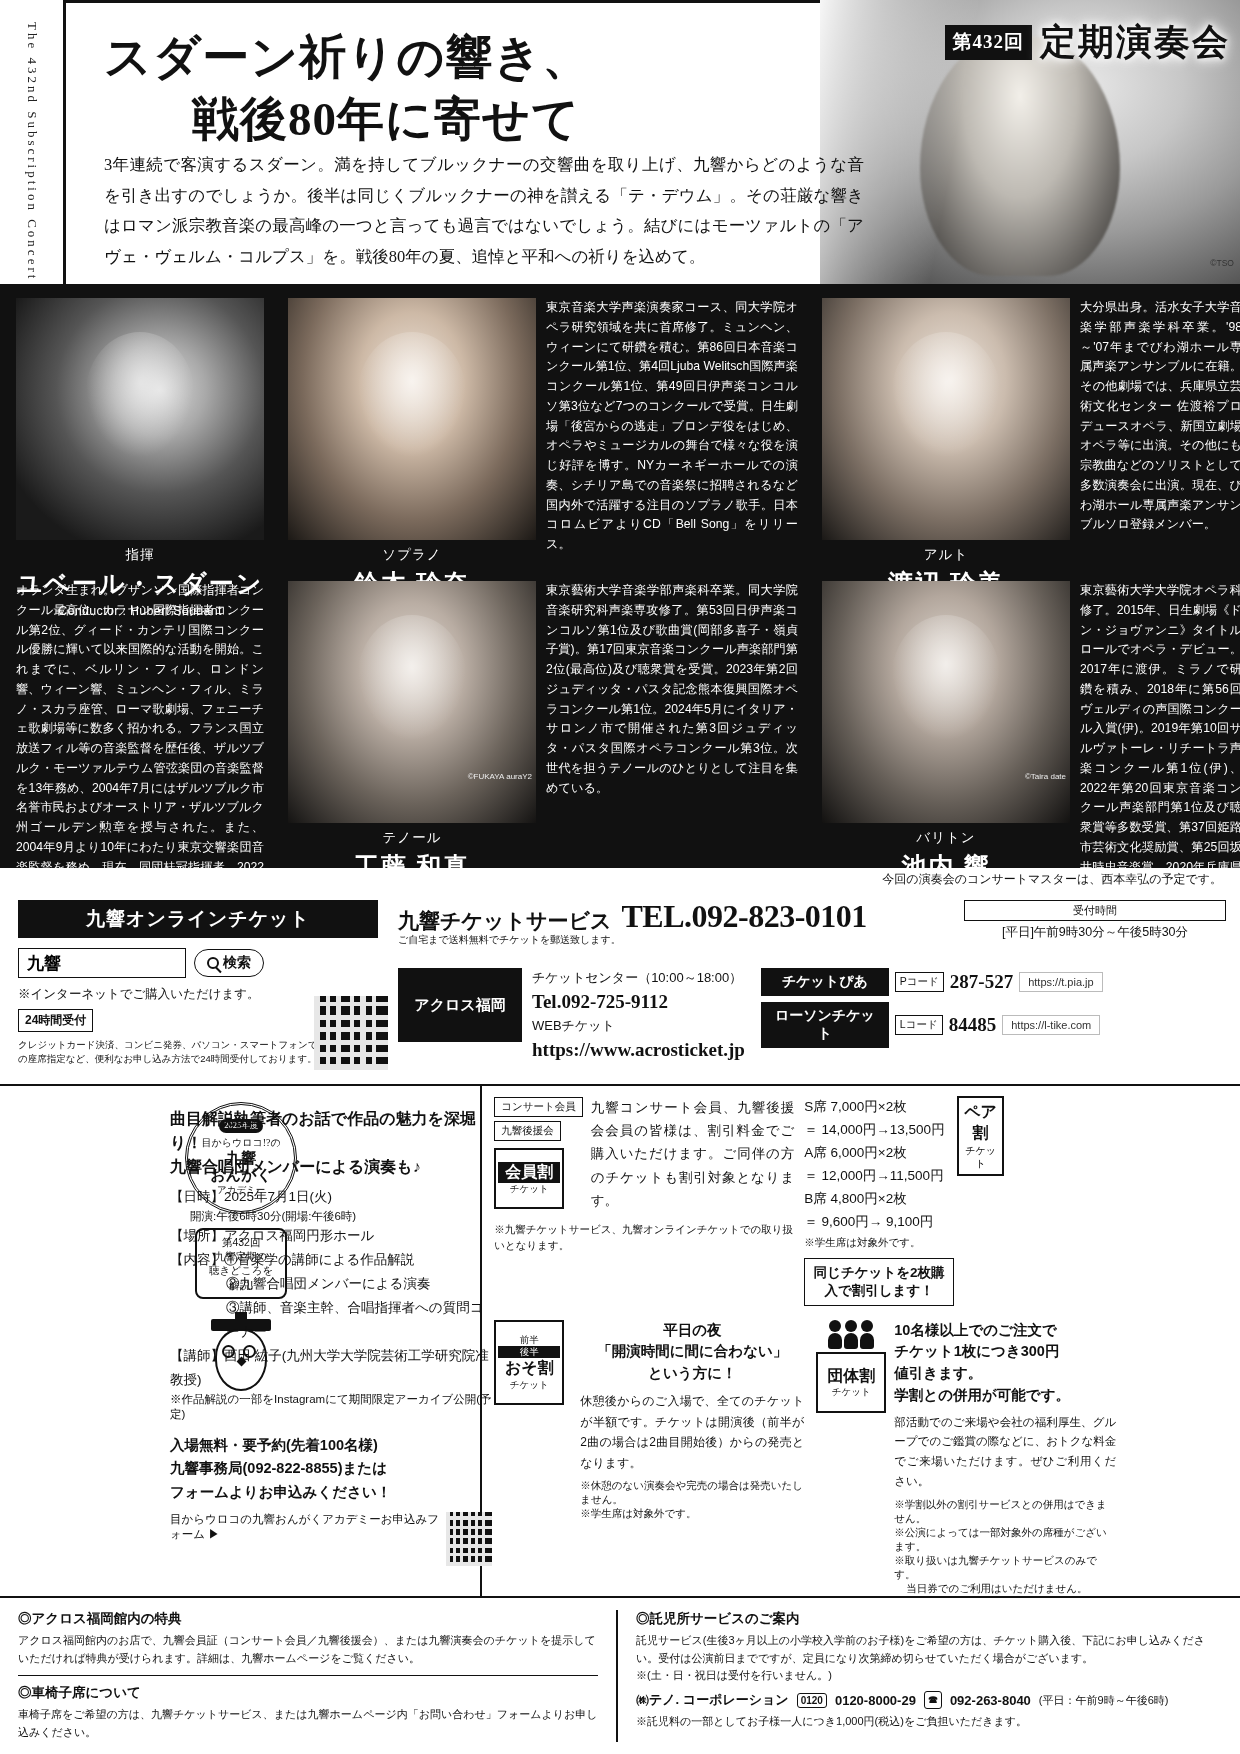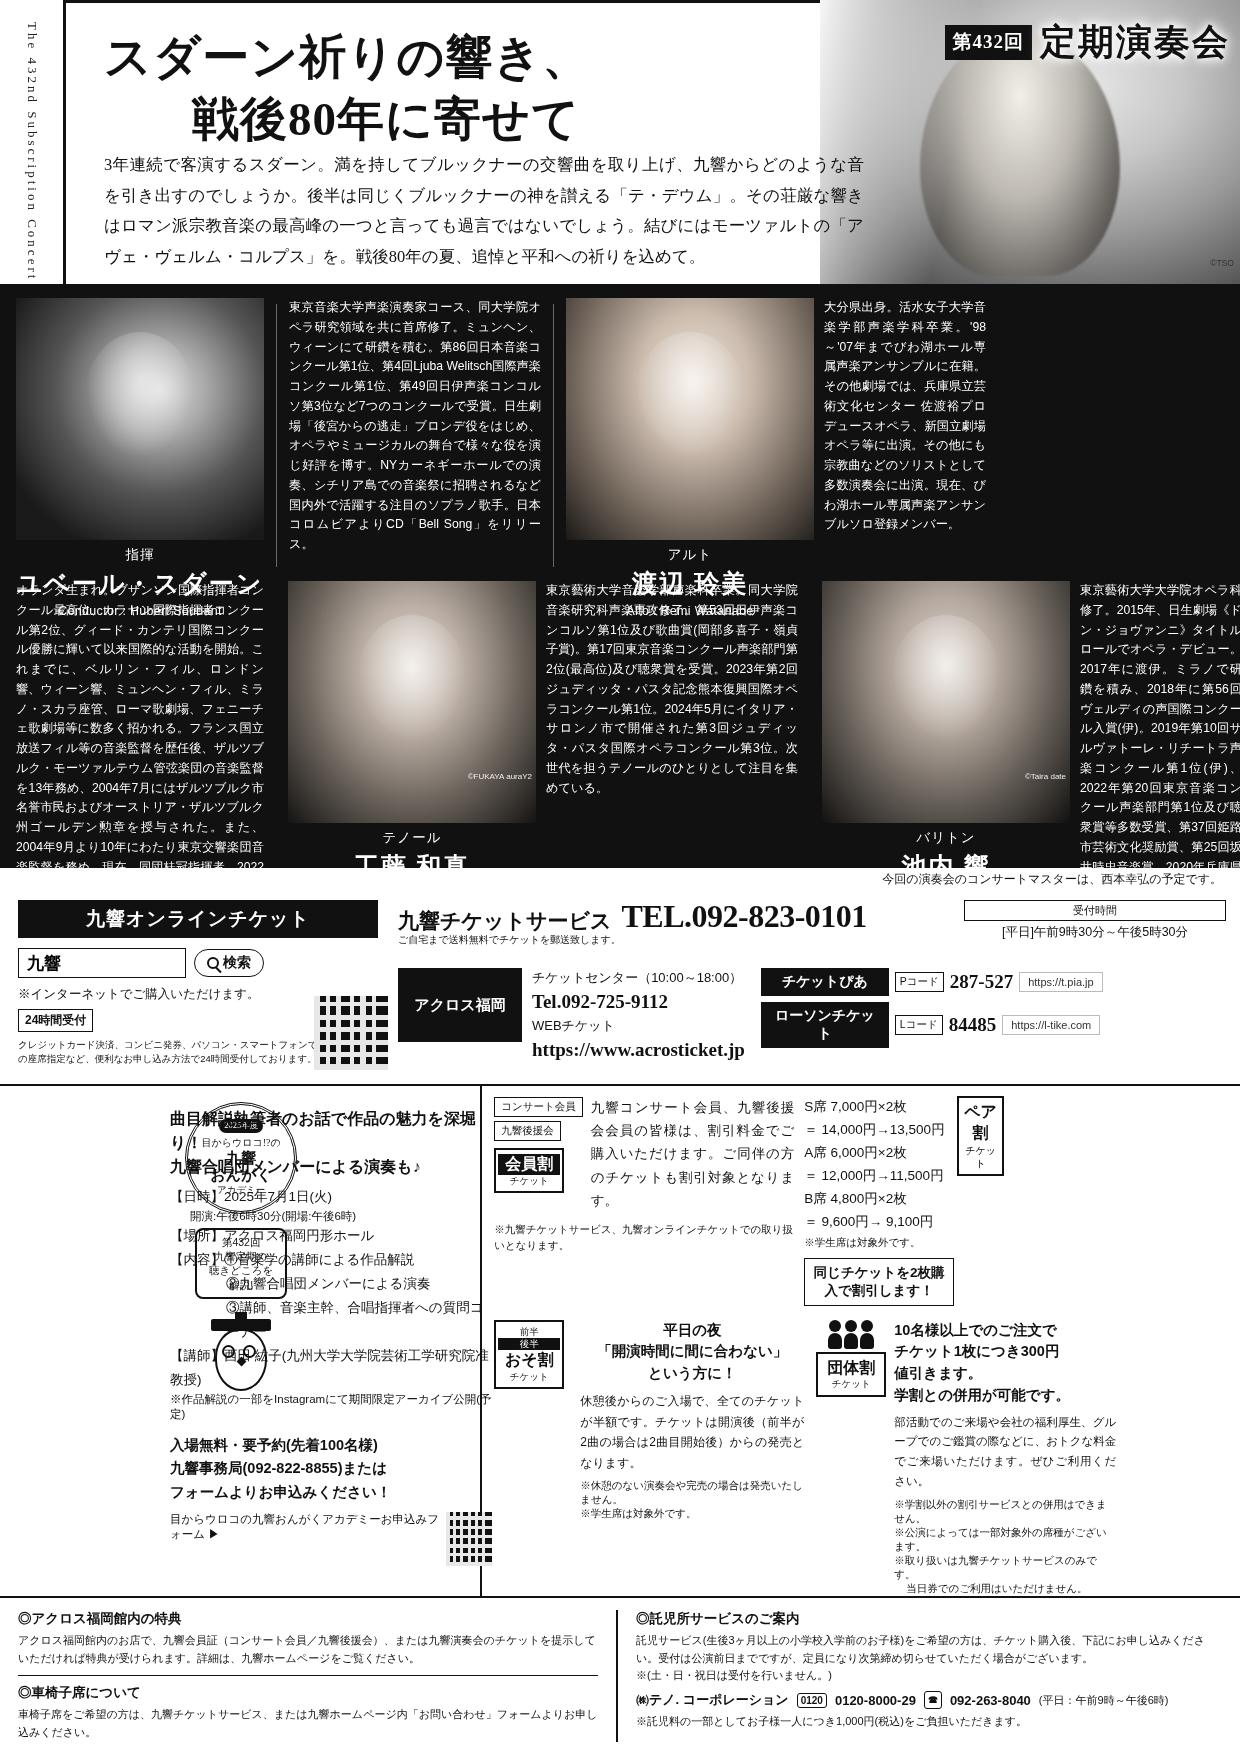--- a/index.html
+++ b/index.html
@@ -219,21 +219,21 @@
   .acad-sub{ font-size:11.5px; margin-left:20px; }
   .acad-indent{ margin-left:22px; }
   .apply-box{ position:absolute; left:170px; bottom:30px; width:322px; }
   .apply-box .t{ font-size:14.5px; font-weight:bold; line-height:1.6; }
   .apply-line{ font-size:11.5px; margin-top:8px; display:flex; align-items:flex-start; gap:6px;}
 
   .grid2{ display:flex; gap:10px; }
   .member-col{ width:300px; }
   .badge-sm{ border:1.5px solid #111; font-size:10.5px; padding:2px 6px; display:inline-block; margin-bottom:3px;}
   .stamp{
-    width:70px; border:2px solid #111; text-align:center; padding:4px 2px; font-size:9.5px; line-height:1.3;
+    width:70px; border:2px solid #111; text-align:center; padding:12px 2px; font-size:9.5px; line-height:1.3;
   }
   .stamp .big{ font-size:16px; font-weight:bold; display:block; }
   .stamp.dark .big{ background:#111; color:#fff; }
   .mem-text{ font-size:13.5px; line-height:1.72; text-align:justify; }
   .mem-fine{ font-size:10.5px; line-height:1.5; margin-top:10px; }
   .price-col{ width:200px; }
   .price-line{ font-size:13.5px; line-height:1.7; }
   .pairbox{
     width:74px; border:2px solid #111; text-align:center; font-size:10px; padding:4px 2px; line-height:1.3;
   }
@@ -300,20 +300,30 @@
           <div class="role">指揮</div>
           <div class="jp">ユベール・スダーン</div>
           <div class="en">Conductor : Hubert Soudant</div>
         </div>
       </div>
     </div>
 
     <div class="vdiv"></div>
 
     <div class="acell">
+      <div>
+        <div class="aphoto sop">
+            <div class="face"></div>
+          </div>
+        <div class="acaption">
+          <div class="role">ソプラノ</div>
+          <div class="jp">鈴木 玲奈</div>
+          <div class="en">Soprano : Reina Suzuki</div>
+        </div>
+      </div>
       <div class="abio long">東京音楽大学声楽演奏家コース、同大学院オペラ研究領域を共に首席修了。ミュンヘン、ウィーンにて研鑽を積む。第86回日本音楽コンクール第1位、第4回Ljuba Welitsch国際声楽コンクール第1位、第49回日伊声楽コンコルソ第3位など7つのコンクールで受賞。日生劇場「後宮からの逃走」ブロンデ役をはじめ、オペラやミュージカルの舞台で様々な役を演じ好評を博す。NYカーネギーホールでの演奏、シチリア島での音楽祭に招聘されるなど国内外で活躍する注目のソプラノ歌手。日本コロムビアよりCD「Bell Song」をリリース。</div>
     </div>
 
     <div class="vdiv"></div>
 
     <div class="acell">
       <div>
         <div class="aphoto alt">
             <div class="face"></div>
           </div>

